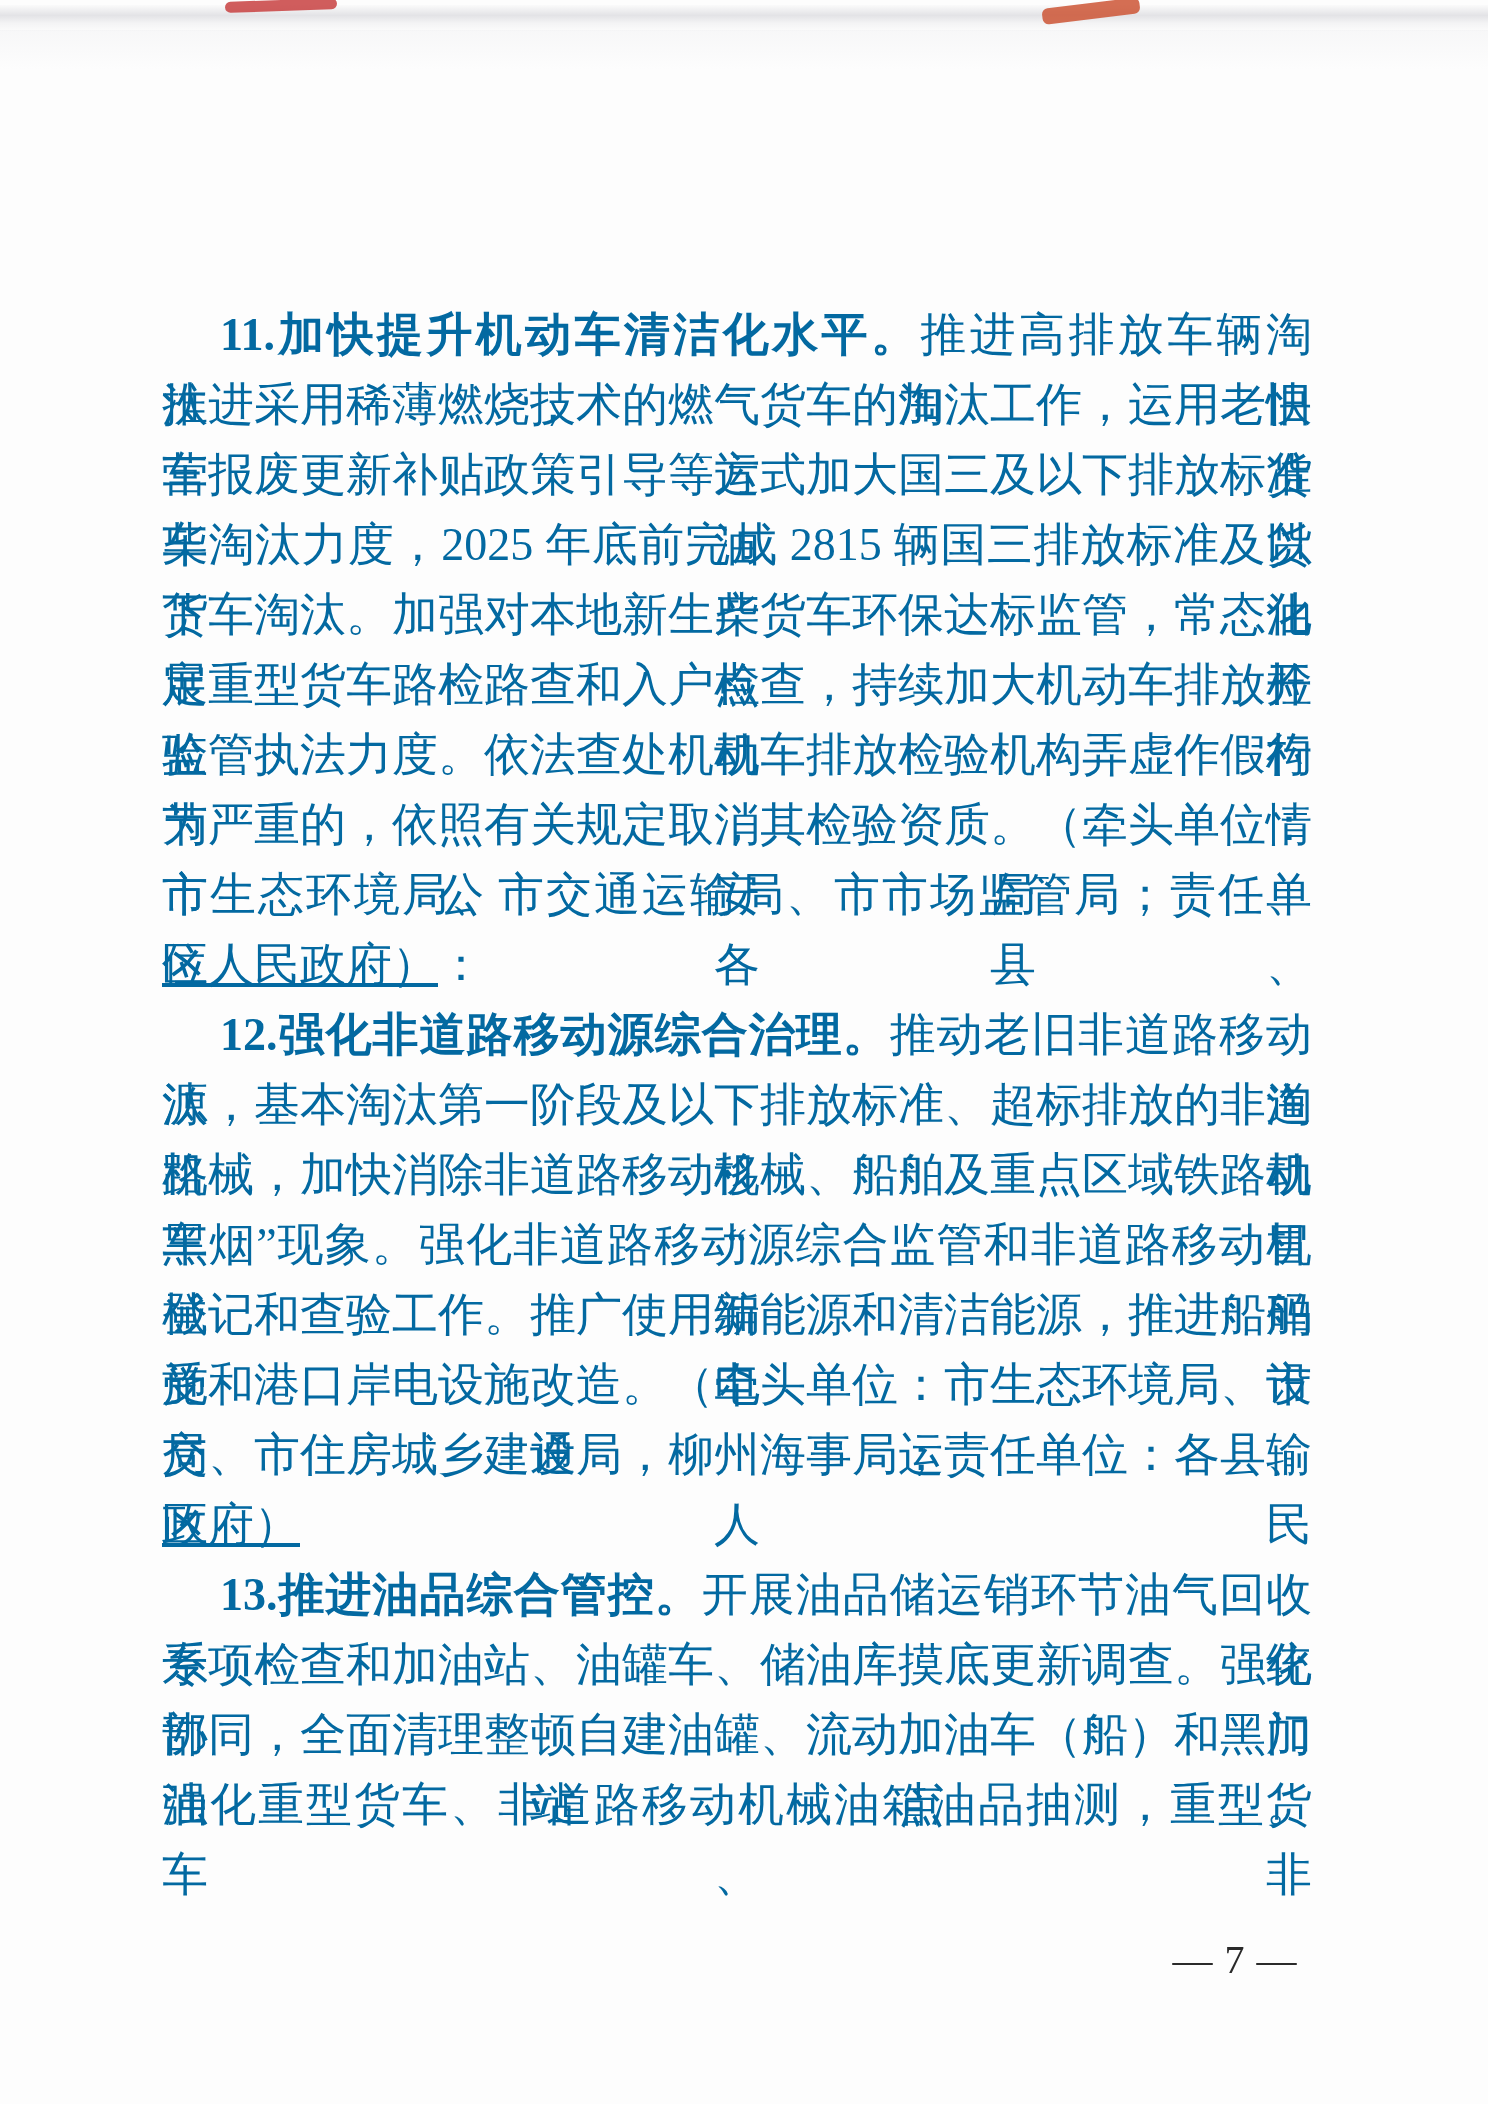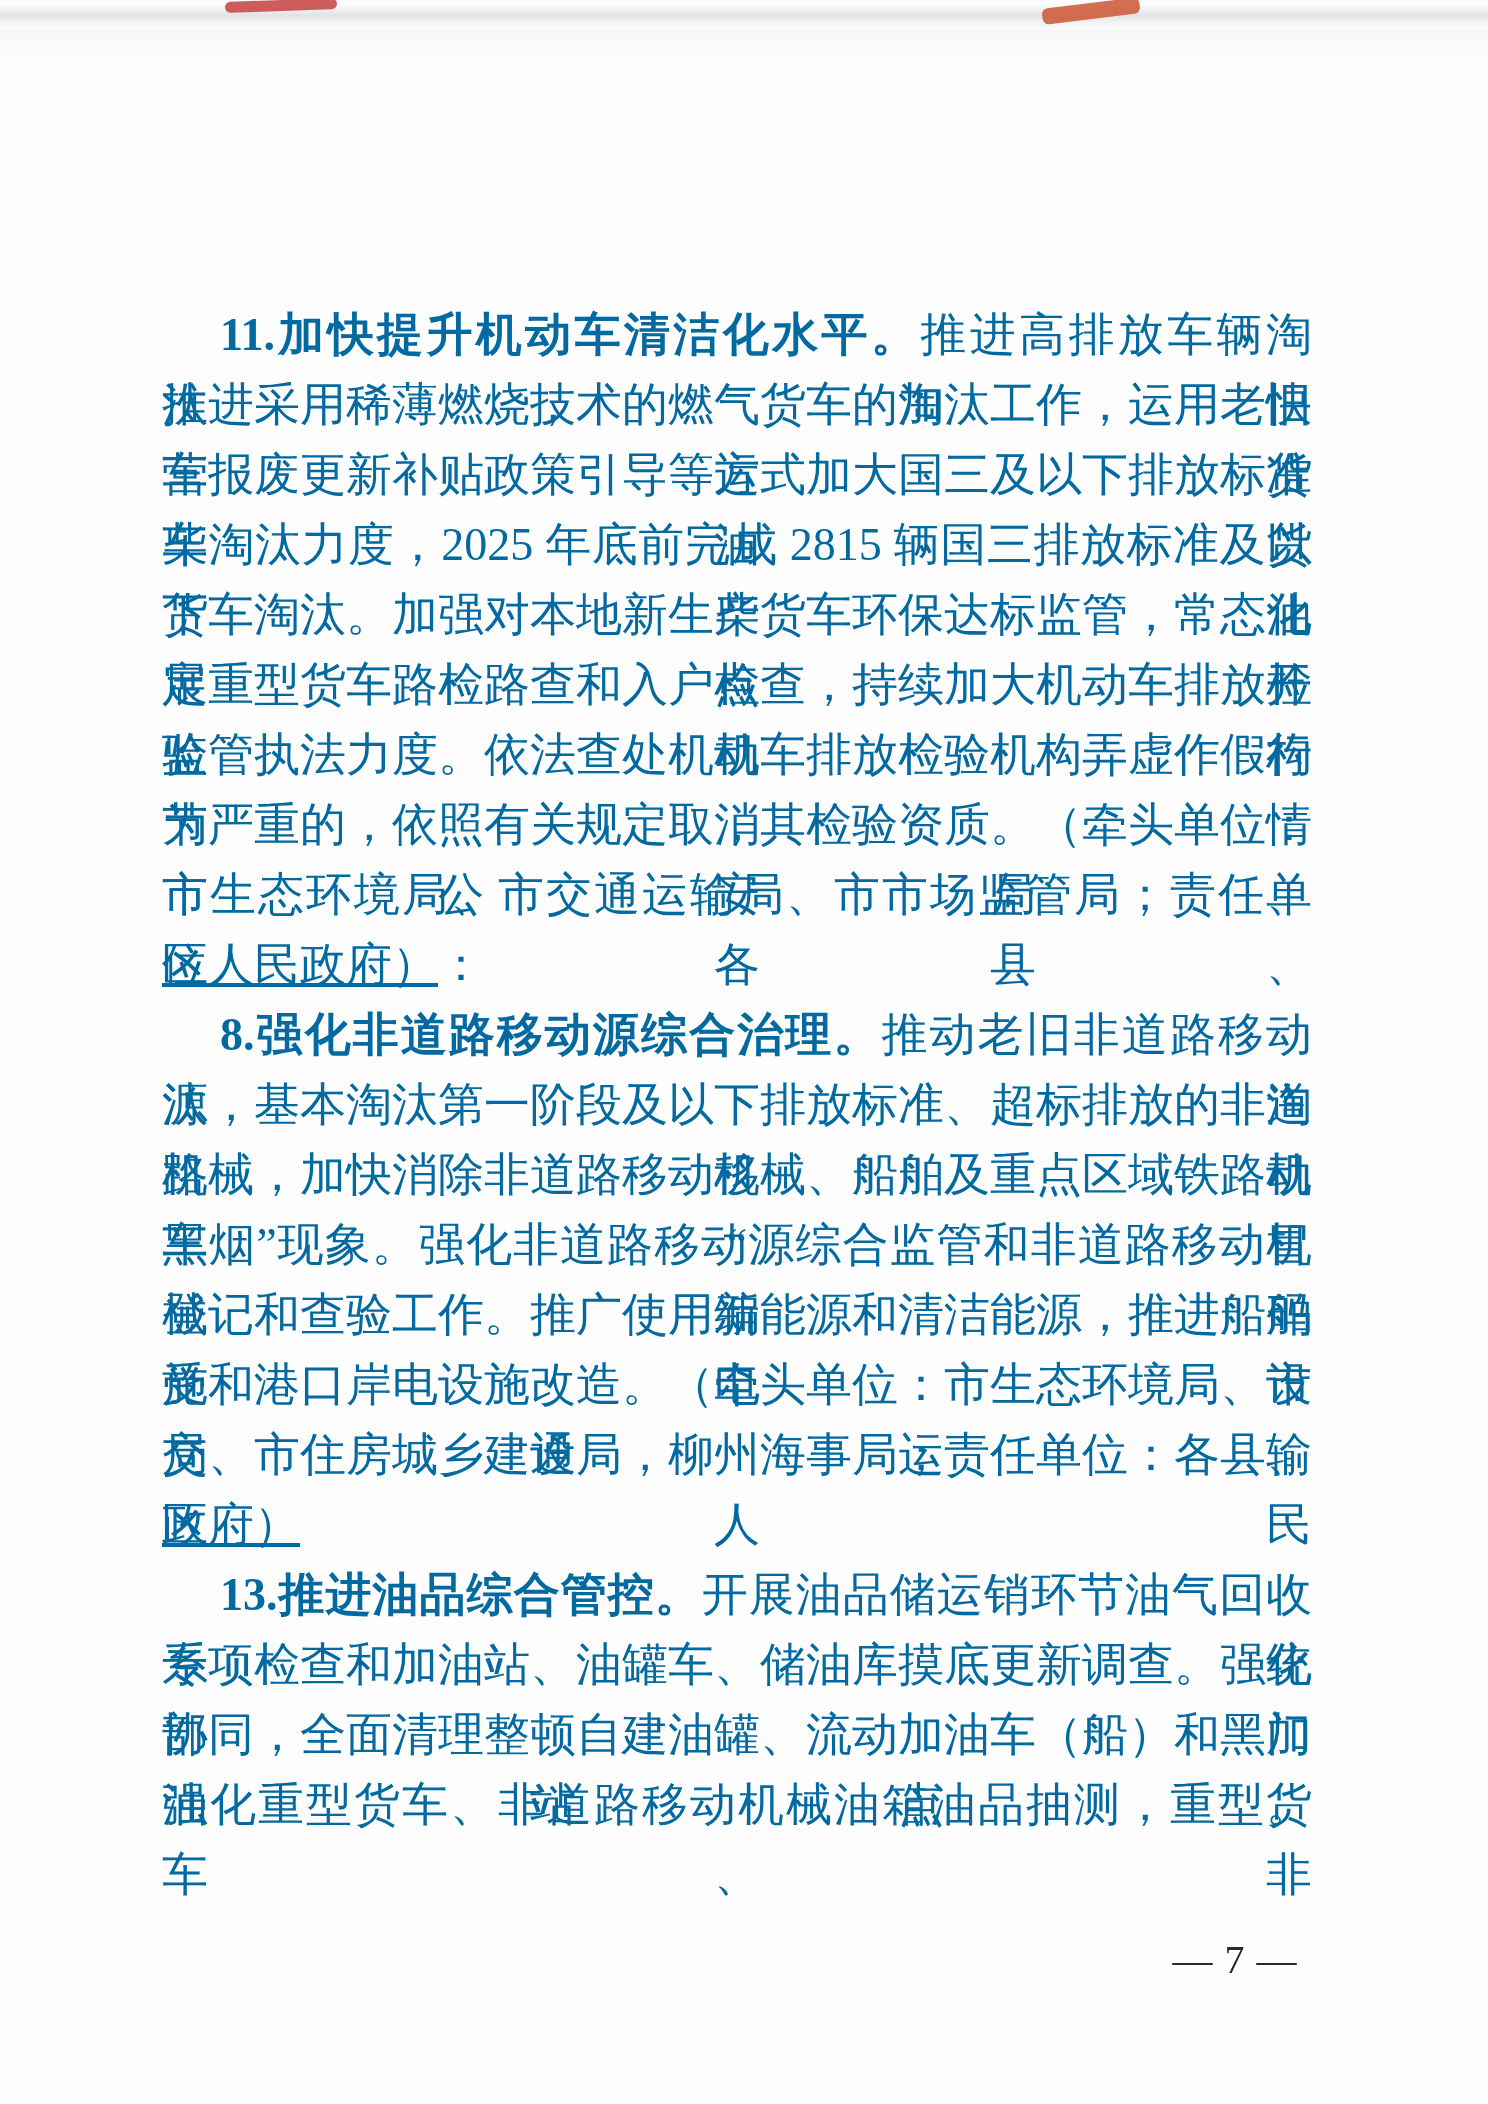--- a/index.html
+++ b/index.html
@@ -80,21 +80,21 @@
       <div class="line indent"><span class="lead">11.加快提升机动车清洁化水平。</span><span>推进高排放车辆淘汰，加快</span></div>
       <div class="line"><span>推进采用稀薄燃烧技术的燃气货车的淘汰工作，运用老旧营运货</span></div>
       <div class="line"><span>车报废更新补贴政策引导等方式加大国三及以下排放标准柴油货</span></div>
       <div class="line"><span>车淘汰力度，2025 年底前完成 2815 辆国三排放标准及以下柴油</span></div>
       <div class="line"><span>货车淘汰。加强对本地新生产货车环保达标监管，常态化定点开</span></div>
       <div class="line"><span>展重型货车路检路查和入户检查，持续加大机动车排放检验机构</span></div>
       <div class="line"><span>监管执法力度。依法查处机动车排放检验机构弄虚作假行为，情</span></div>
       <div class="line"><span>节严重的，依照有关规定取消其检验资质。（牵头单位：市公安局、</span></div>
       <div class="line"><span>市生态环境局、市交通运输局、市市场监管局；责任单位：各县、</span></div>
       <div class="line last"><span>区人民政府）</span></div>
-      <div class="line indent"><span class="lead">8.强化非道路移动源综合治理。</span><span>推动老旧非道路移动源淘</span></div>
+      <div class="line indent"><span class="lead">12.强化非道路移动源综合治理。</span><span>推动老旧非道路移动源淘</span></div>
       <div class="line"><span>汰，基本淘汰第一阶段及以下排放标准、超标排放的非道路移动</span></div>
       <div class="line"><span>机械，加快消除非道路移动机械、船舶及重点区域铁路机车“冒</span></div>
       <div class="line"><span>黑烟”现象。强化非道路移动源综合监管和非道路移动机械编码</span></div>
       <div class="line"><span>登记和查验工作。推广使用新能源和清洁能源，推进船舶受电设</span></div>
       <div class="line"><span>施和港口岸电设施改造。（牵头单位：市生态环境局、市交通运输</span></div>
       <div class="line"><span>局、市住房城乡建设局，柳州海事局；责任单位：各县、区人民</span></div>
       <div class="line last"><span>政府）</span></div>
       <div class="line indent"><span class="lead">13.推进油品综合管控。</span><span>开展油品储运销环节油气回收系统</span></div>
       <div class="line"><span>专项检查和加油站、油罐车、储油库摸底更新调查。强化部门</span></div>
       <div class="line"><span>协同，全面清理整顿自建油罐、流动加油车（船）和黑加油站点。</span></div>

